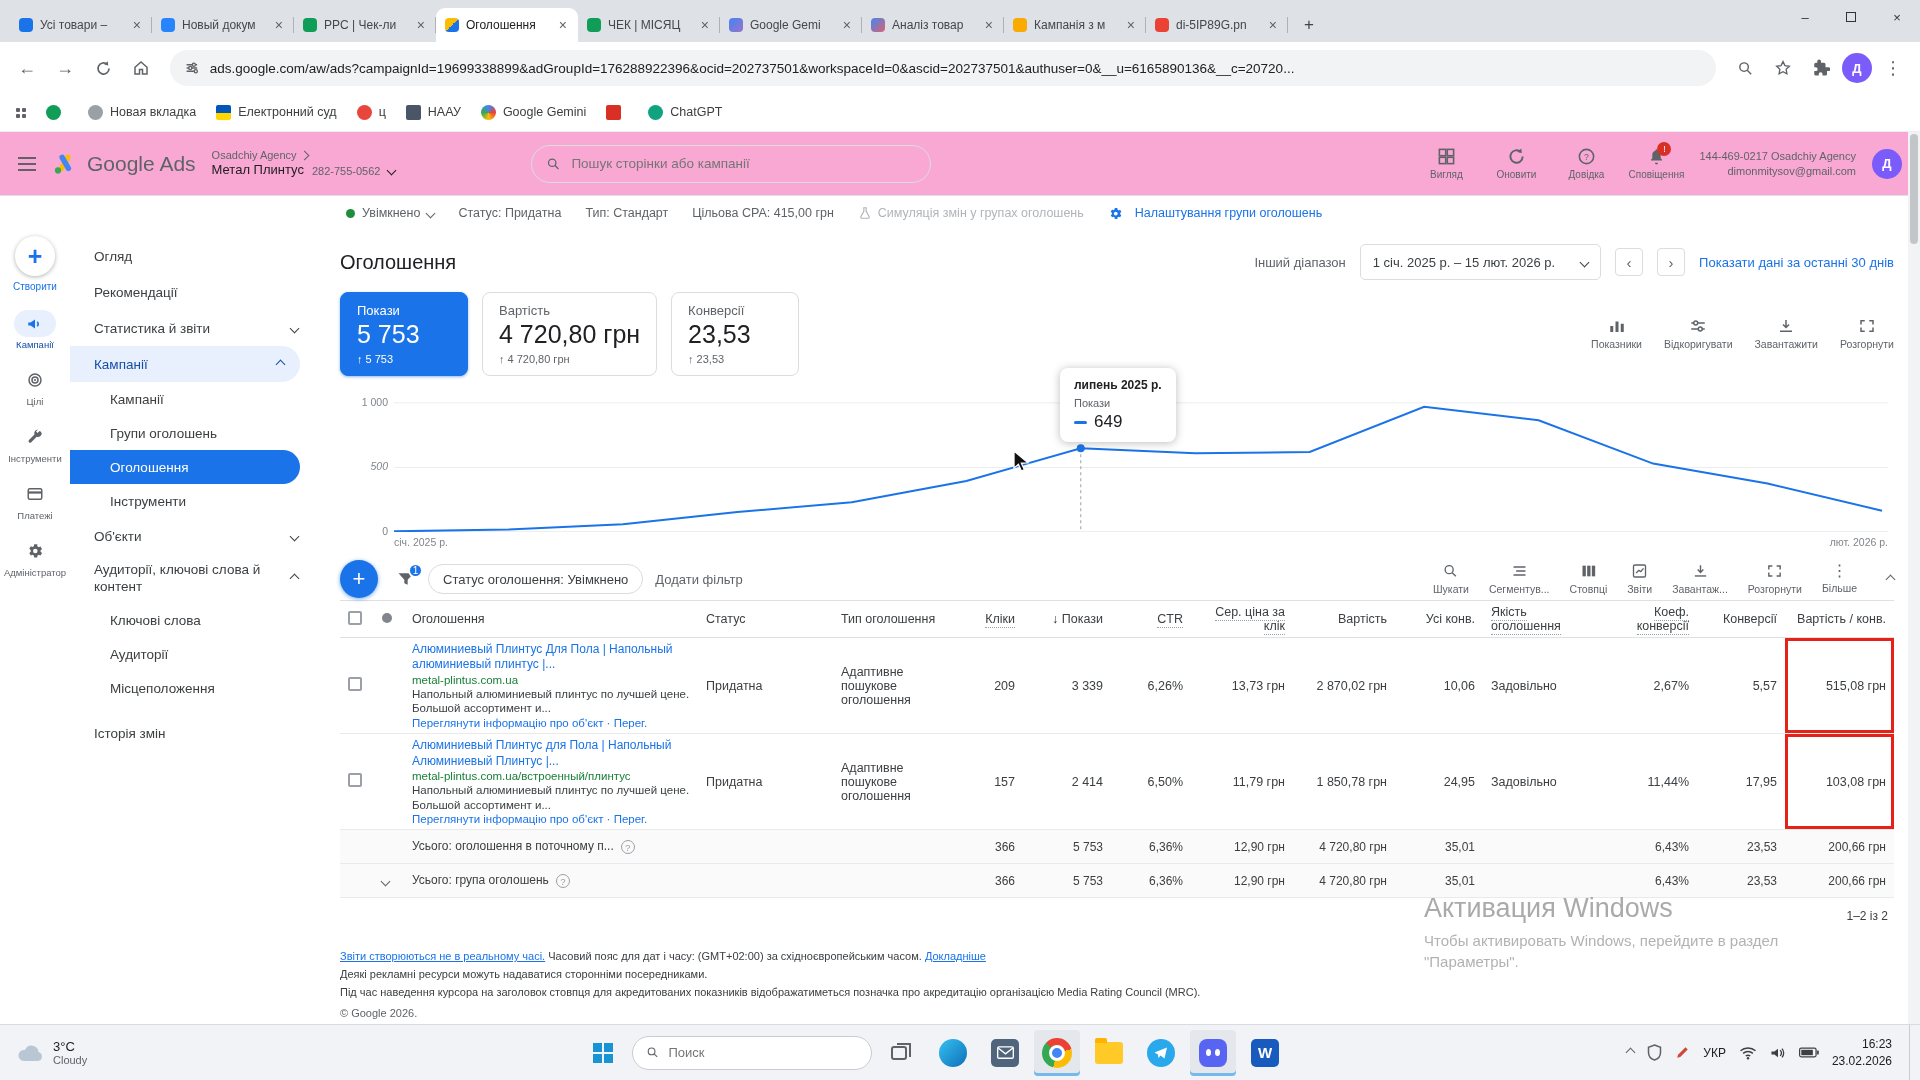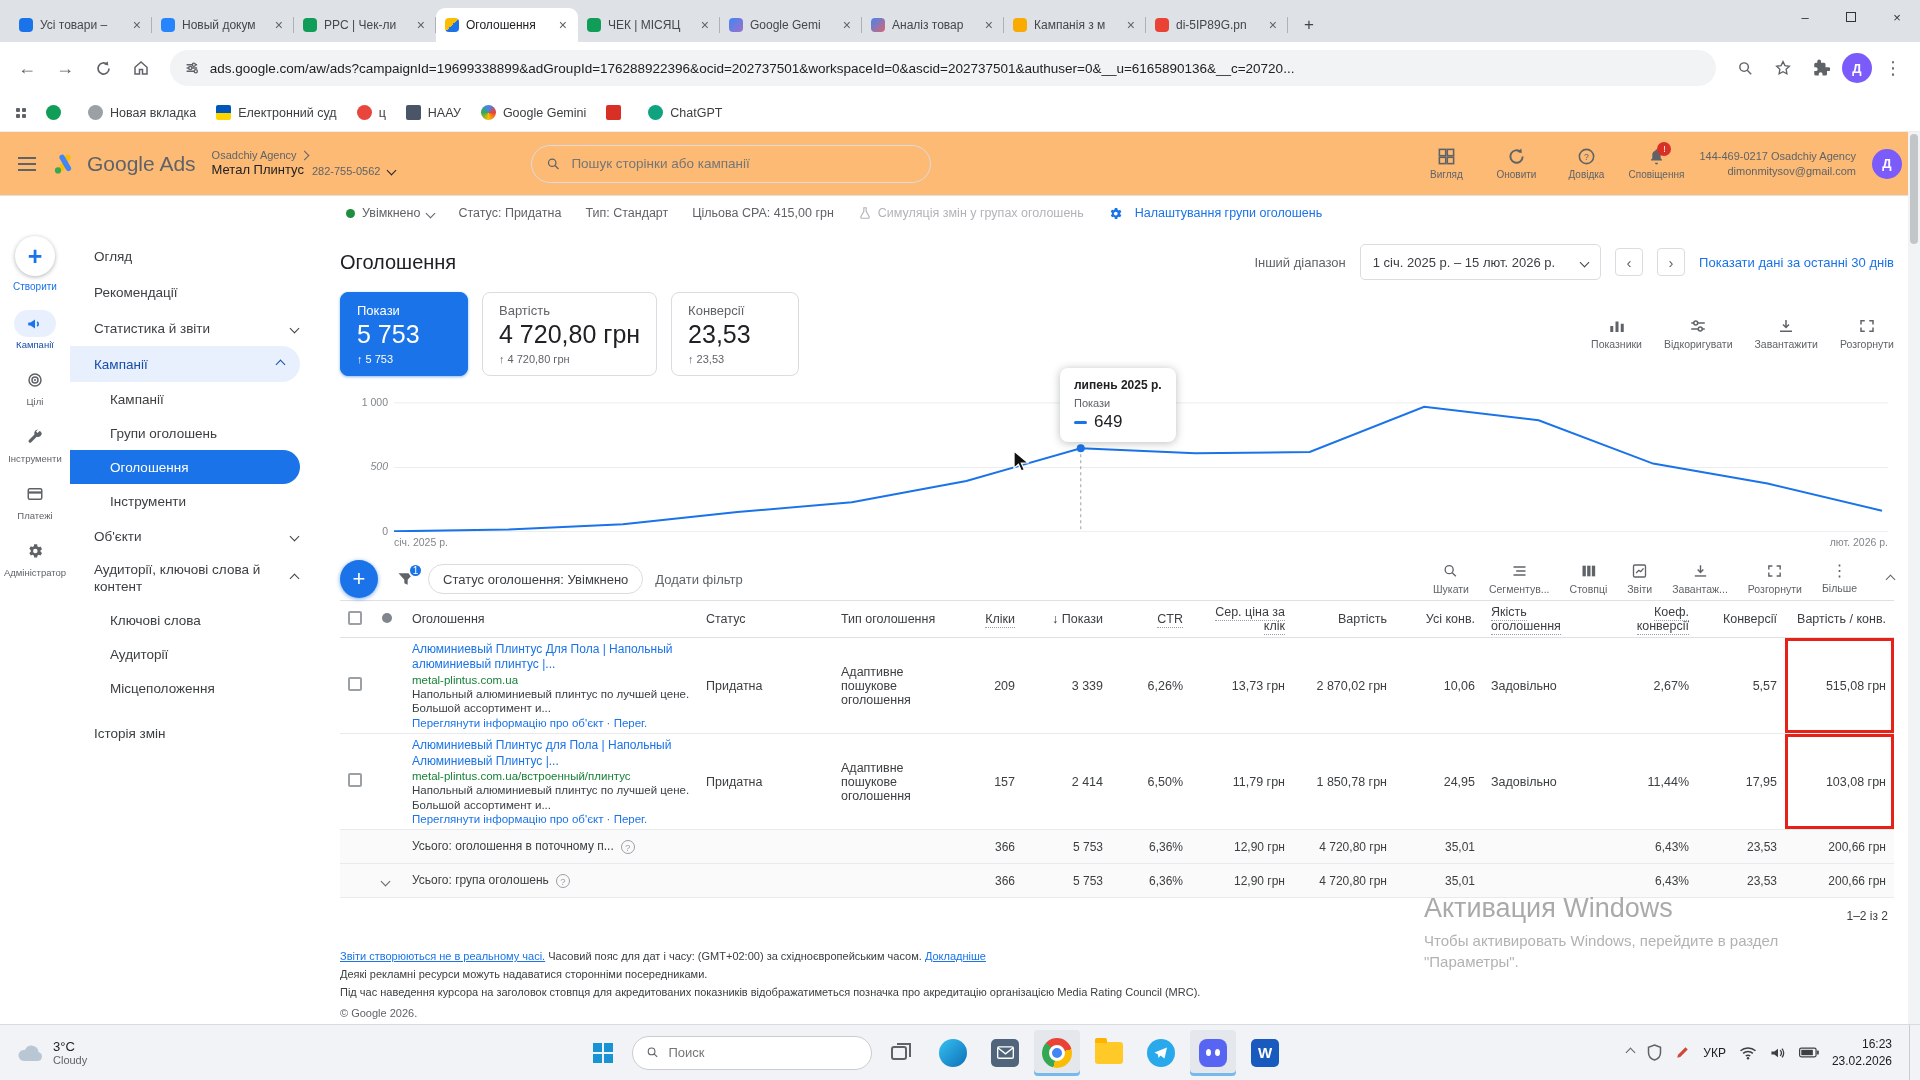--- a/index.html
+++ b/index.html
@@ -20,27 +20,27 @@
   .win-btn { width:46px; display:flex; align-items:center; justify-content:center; color:#333; font-size:13px; }
   .maxbox { width:10px; height:10px; border:1px solid #333; }
 
   .toolbar { height:52px; background:#fff; display:flex; align-items:center; gap:4px; padding:0 10px; }
   .tb-ic { width:34px; height:34px; border-radius:50%; display:flex; align-items:center; justify-content:center; color:#5f6368; font-size:18px; flex:none; }
   .omnibox { flex:1; height:36px; background:#f1f3f4; border-radius:18px; display:flex; align-items:center; gap:10px; padding:0 14px; margin:0 8px; min-width:0; }
   .omnibox input { border:0; outline:0; background:transparent; font-size:13.5px; color:#202124; width:100%; font-family:inherit; }
   .avatar { width:30px; height:30px; border-radius:50%; background:#7b5cfa; color:#fff; display:flex; align-items:center; justify-content:center; font-size:13px; font-weight:bold; flex:none; }
 
   .bookmarks { height:38px; background:#fff; display:flex; align-items:center; gap:20px; padding:0 16px; font-size:12.5px; color:#3c4043; border-bottom:1px solid #eceef0; }
-  .bm { display:flex; align-items:center; gap:7px; flex:none; }
+  .bm { display:flex; gap:7px; flex:none; }
   .bm-ic { width:15px; height:15px; flex:none; }
   .appgrid { display:grid; grid-template-columns:4px 4px; grid-gap:2px; }
   .appgrid i { width:4px; height:4px; background:#5f6368; border-radius:1px; }
 
   
-  .ads-header { height:64px; display:flex; align-items:center; gap:16px; padding:0 18px; border-bottom:1px solid #dfe1e5; background:#fdba74; }
+  .ads-header { height:64px; display:flex; align-items:center; gap:16px; padding:0 18px; border-bottom:1px solid #dfe1e5; background:#f9a8d4; }
   .burger i { display:block; width:18px; height:2px; background:#5f6368; margin:4px 0; }
   .logo { display:flex; align-items:center; gap:9px; font-size:21px; color:#5f6368; }
   .acct { line-height:1.3; }
   .acct .l1 { font-size:11px; color:#5f6368; display:flex; align-items:center; gap:4px; }
   .acct .l2 { font-size:13px; color:#202124; display:flex; align-items:center; gap:8px; }
   .acct .aid { font-size:11px; color:#5f6368; }
   .hdr-search { width:400px; height:38px; border:1px solid #dadce0; border-radius:20px; display:flex; align-items:center; gap:10px; padding:0 14px; margin-left:120px; }
   .hdr-search input { border:0; outline:0; font-size:13.5px; color:#5f6368; width:100%; background:transparent; font-family:inherit; }
   .hdr-right { margin-left:auto; display:flex; align-items:center; gap:16px; }
   .hdr-tool { display:flex; flex-direction:column; align-items:center; gap:3px; font-size:10px; color:#5f6368; width:54px; position:relative; }

